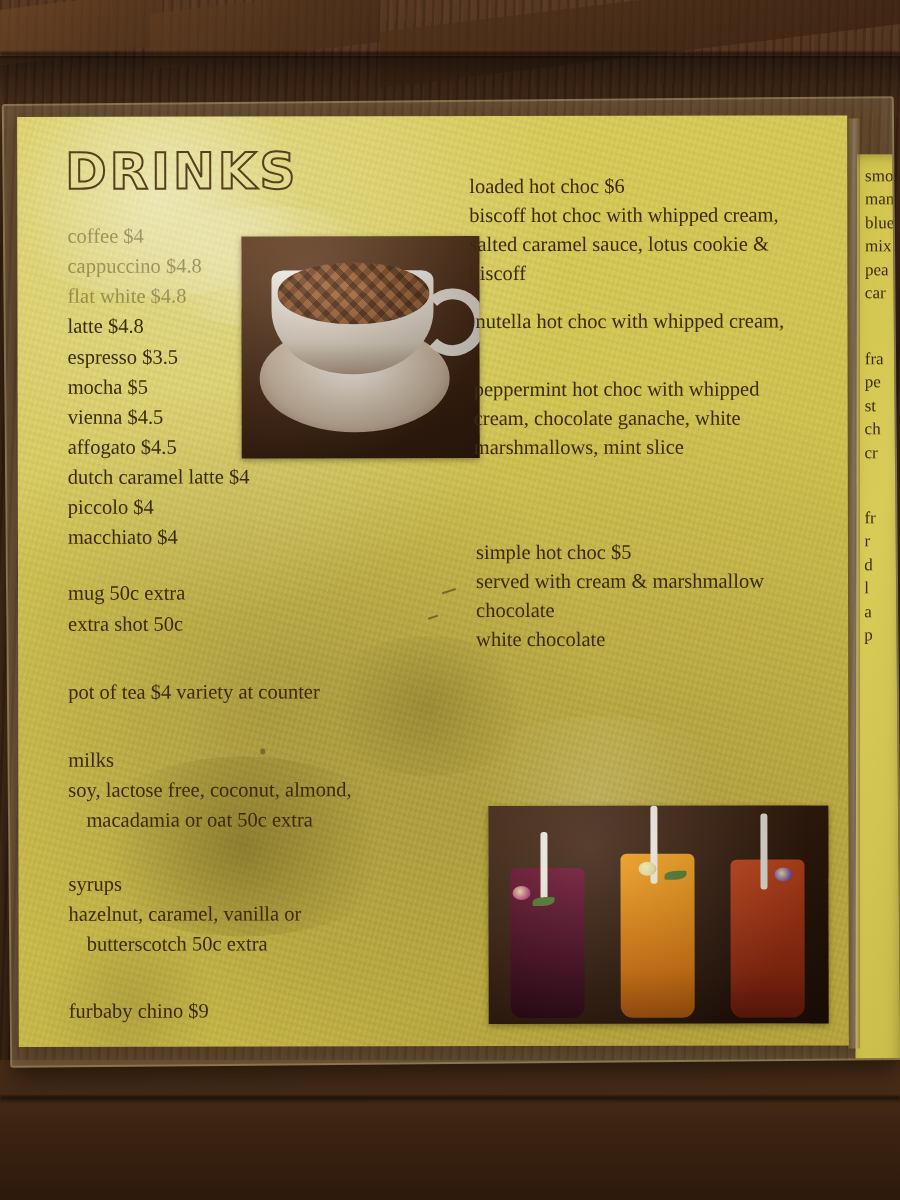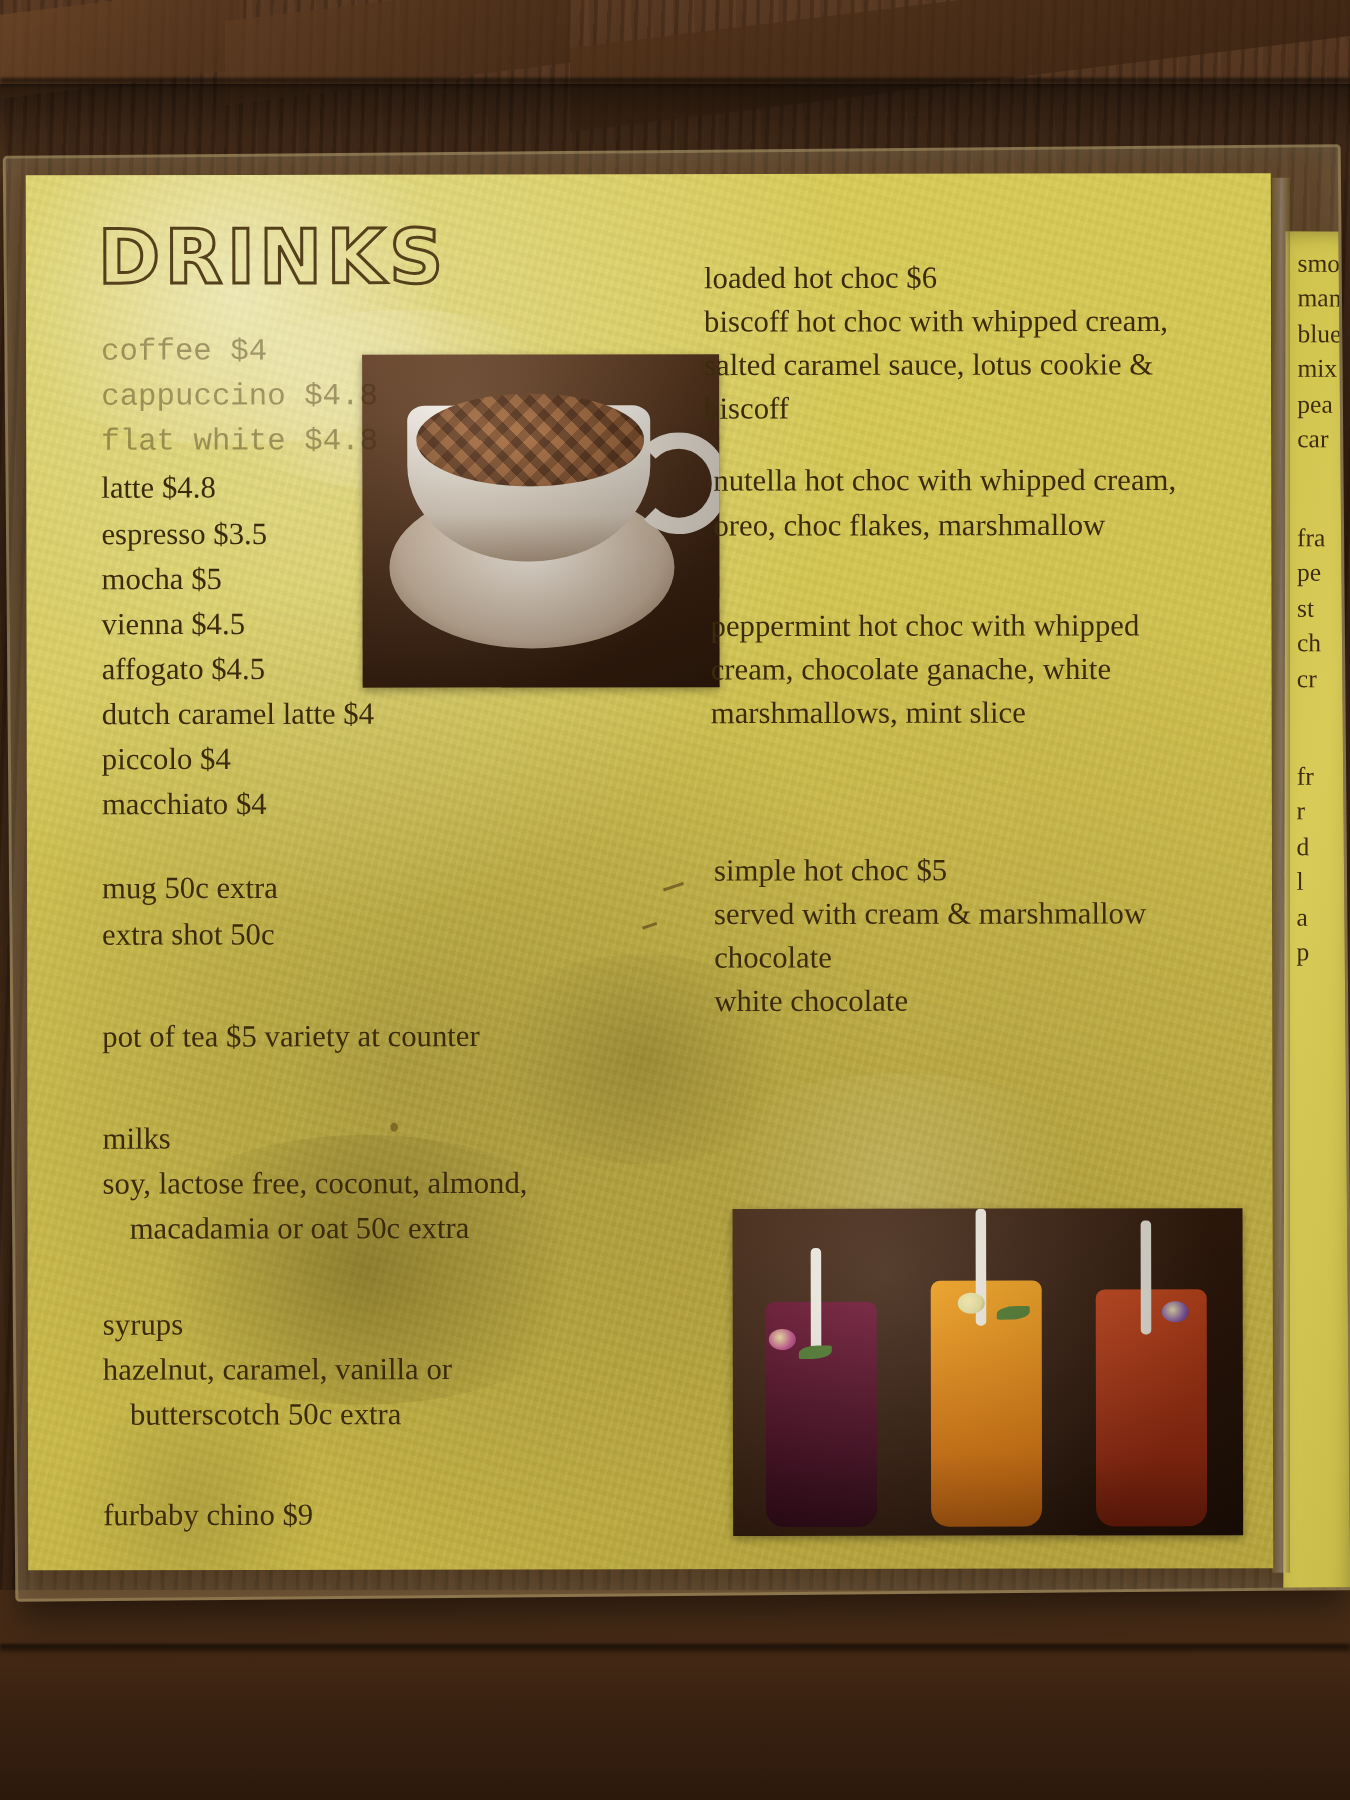--- a/index.html
+++ b/index.html
@@ -183,21 +183,21 @@
     position: absolute;
     left: 452px;
     top: 26px;
     width: 390px;
     color: #3b2b0d;
     font-size: 20.5px;
     line-height: 1.42;
   }
   .block { margin: 0 0 19px 0; }
   .line { white-space: nowrap; }
-  .faded { color: rgba(59,43,13,0.42); font-family: Liberation Mono, monospace; }
+  .faded { color: rgba(59,43,13,0.42); }
   .indent { padding-left: 18px; }
 
   
   .photo {
     position: absolute;
     overflow: hidden;
     box-shadow: 0 2px 6px rgba(0,0,0,0.35);
   }
   .photo-coffee {
     left: 224px;
@@ -382,21 +382,21 @@
           <div class="line">piccolo $4</div>
           <div class="line">macchiato $4</div>
         </div>
 
         <div class="block" style="margin-top:26px">
           <div class="line">mug 50c extra</div>
           <div class="line">extra shot 50c</div>
         </div>
 
         <div class="block" style="margin-top:38px">
-          <div class="line">pot of tea $5 variety at counter</div>
+          <div class="line">pot of tea $4 variety at counter</div>
         </div>
 
         <div class="block" style="margin-top:38px">
           <div class="line">milks</div>
           <div class="line">soy, lactose free, coconut, almond,</div>
           <div class="line indent">macadamia or oat 50c extra</div>
         </div>
 
         <div class="block" style="margin-top:34px">
           <div class="line">syrups</div>
@@ -413,21 +413,20 @@
 
         <div class="block" style="margin-top:30px">
           <div class="line">loaded hot choc $6</div>
           <div class="line">biscoff hot choc with whipped cream,</div>
           <div class="line">salted caramel sauce, lotus cookie &amp;</div>
           <div class="line">biscoff</div>
         </div>
 
         <div class="block" style="padding-left:6px">
           <div class="line">nutella hot choc with whipped cream,</div>
-          <div class="line">oreo, choc flakes, marshmallow</div>
         </div>
 
         <div class="block" style="margin-top:38px; padding-left:4px">
           <div class="line">peppermint  hot choc  with whipped</div>
           <div class="line">cream, chocolate ganache, white</div>
           <div class="line">marshmallows, mint  slice</div>
         </div>
 
         <div class="block" style="margin-top:76px; padding-left:6px">
           <div class="line">simple hot choc $5</div>

